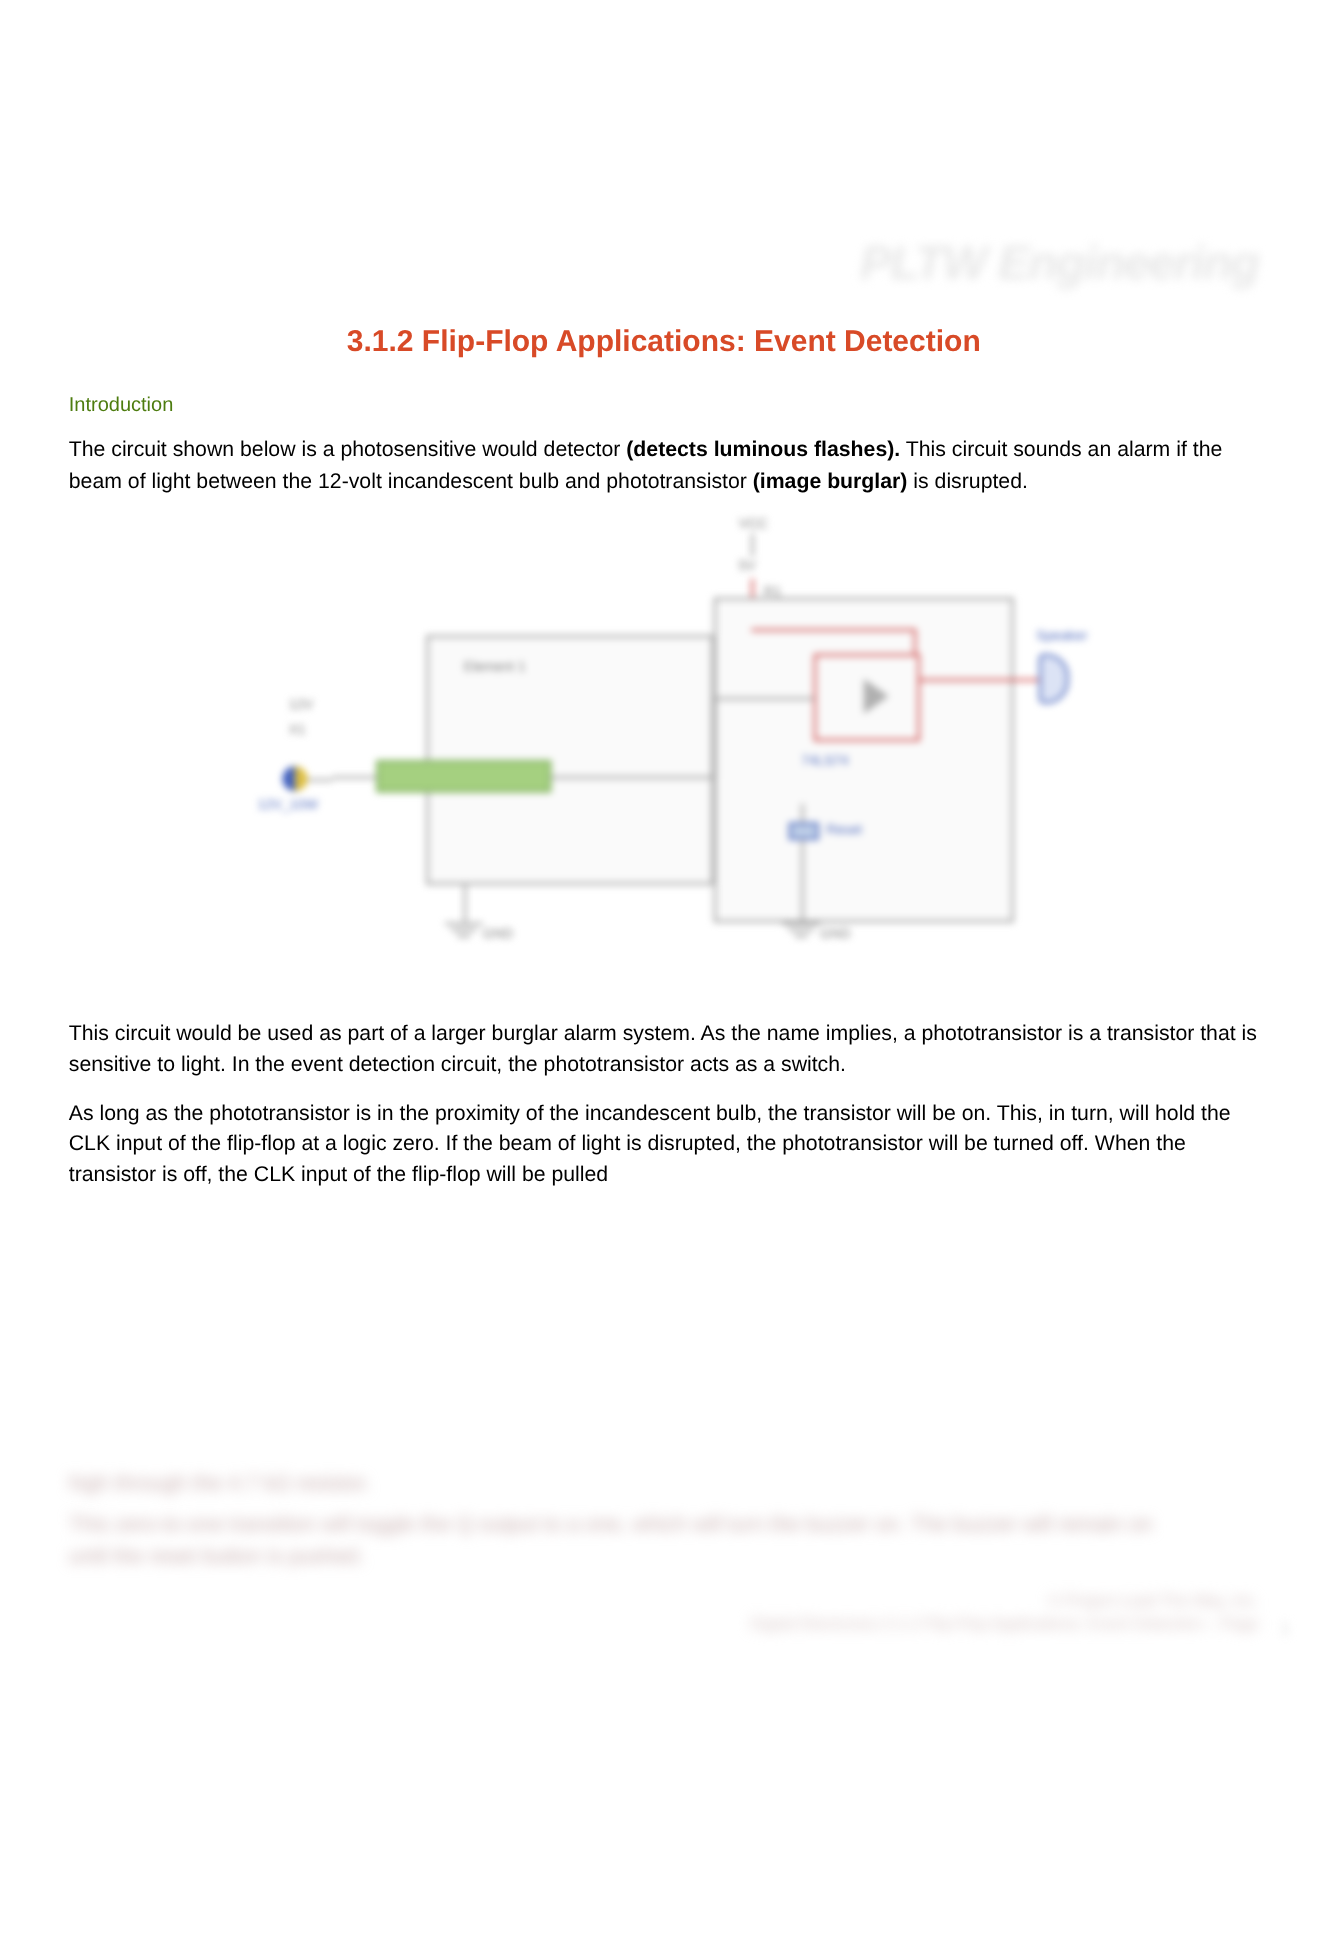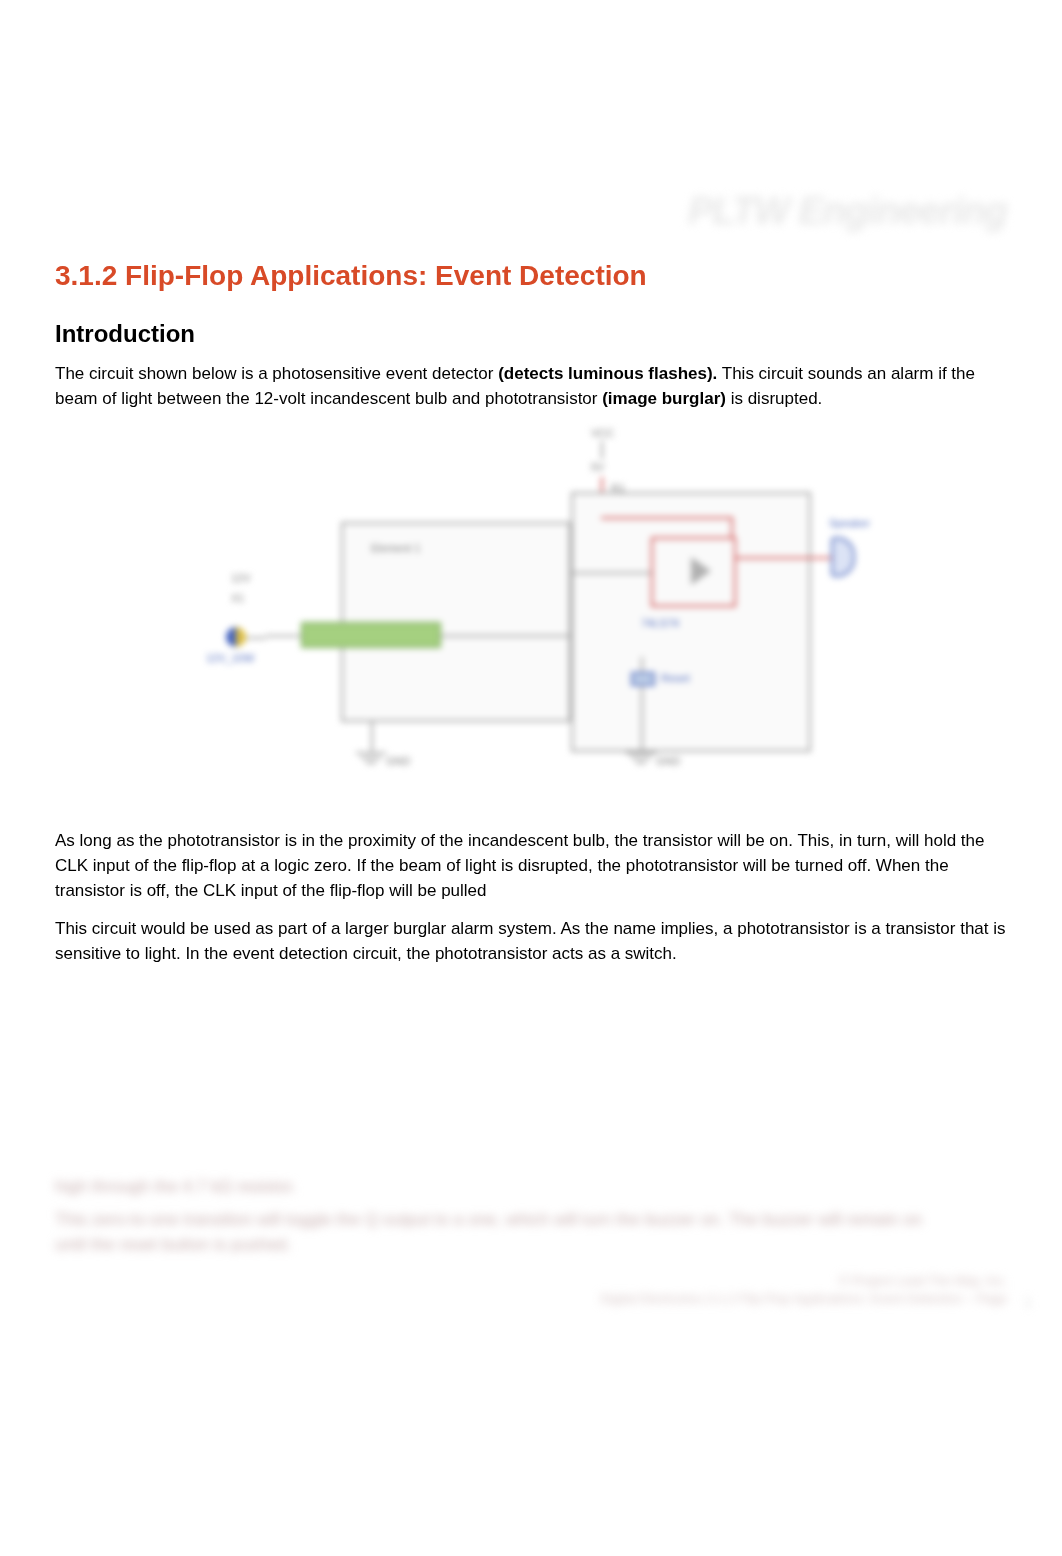--- a/index.html
+++ b/index.html
@@ -25,29 +25,30 @@
       right: 55px;
       font-size: 38px;
       font-weight: 900;
       font-style: italic;
       color: #e8e8e8;
       filter: blur(4px);
       letter-spacing: -1px;
     }
     .doc-title {
       color: #d84a27;
-      font-size: 28px;
+      font-size: 24px;
       font-weight: bold;
       margin-top: 200px;
       margin-bottom: 28px;
+      text-align: center;
     }
     .section-heading {
-      font-size: 24px;
-      font-weight: bold;
-      color: #000000;
+      font-size: 16px;
+      font-weight: normal;
+      color: #4d7c0f;
       margin-bottom: 14px;
     }
     .body-para {
       font-size: 17px;
       line-height: 1.45;
       color: #000;
       margin-bottom: 14px;
     }
     .bold-inline {
       font-weight: bold;
@@ -160,21 +161,21 @@
 <div class="page">
 
   <div class="brand-watermark">PLTW Engineering</div>
 
   <h1 class="doc-title">3.1.2 Flip-Flop Applications: Event Detection</h1>
 
   <h2 class="section-heading">Introduction</h2>
 
 
   <p class="body-para">
-    <span>The circuit shown below is a photosensitive event detector </span><span class="bold-inline">(detects luminous flashes).</span><span> This circuit sounds an alarm if the beam of light between the 12-volt incandescent bulb and phototransistor </span><span class="bold-inline">(image burglar)</span><span> is disrupted.</span>
+    <span>The circuit shown below is a photosensitive would detector </span><span class="bold-inline">(detects luminous flashes).</span><span> This circuit sounds an alarm if the beam of light between the 12-volt incandescent bulb and phototransistor </span><span class="bold-inline">(image burglar)</span><span> is disrupted.</span>
   </p>
 
   <div class="circuit-diagram">
 
     <div class="ckt-label" style="left:420px;top:0px">VCC</div>
     <div class="ckt-wire-v" style="left:430px;top:14px;height:18px"></div>
     <div class="ckt-label" style="left:420px;top:34px">5V</div>
 
     <div class="ckt-wire-red-v" style="left:430px;top:50px;height:40px"></div>
     <div class="ckt-label" style="left:440px;top:55px">R1</div>
@@ -219,23 +220,23 @@
     <div class="ckt-wire-h" style="left:455px;top:325px;width:30px"></div>
     <div class="ckt-wire-h" style="left:460px;top:330px;width:20px"></div>
     <div class="ckt-wire-h" style="left:465px;top:335px;width:10px"></div>
     <div class="ckt-label" style="left:485px;top:328px">GND</div>
 
     <div class="ckt-wire-h" style="left:270px;top:208px;width:130px"></div>
     <div class="ckt-wire-v" style="left:400px;top:145px;height:65px"></div>
     <div class="ckt-wire-h" style="left:400px;top:145px;width:80px"></div>
   </div>
 
+  <p class="body-para">This circuit would be used as part of a larger burglar alarm system. As the name implies, a phototransistor is a transistor that is sensitive to light. In the event detection circuit, the phototransistor acts as a switch.</p>
+
   <p class="body-para">As long as the phototransistor is in the proximity of the incandescent bulb, the transistor will be on. This, in turn, will hold the CLK input of the flip-flop at a logic zero. If the beam of light is disrupted, the phototransistor will be turned off. When the transistor is off, the CLK input of the flip-flop will be pulled</p>
-
-  <p class="body-para">This circuit would be used as part of a larger burglar alarm system. As the name implies, a phototransistor is a transistor that is sensitive to light. In the event detection circuit, the phototransistor acts as a switch.</p>
 
   <div class="blur-line b1">high through the 4.7 kΩ resistor.</div>
   <div class="blur-line b2">This zero-to-one transition will toggle the Q output to a one, which will turn the buzzer on. The buzzer will remain on until the reset button is pushed.</div>
 
   <div class="footer-blur">
     <div>© Project Lead The Way, Inc.</div>
     <div>Digital Electronics 3.1.2 Flip-Flop Applications: Event Detection – Page</div>
   </div>
   <div class="footer-pagenum">1</div>
 

